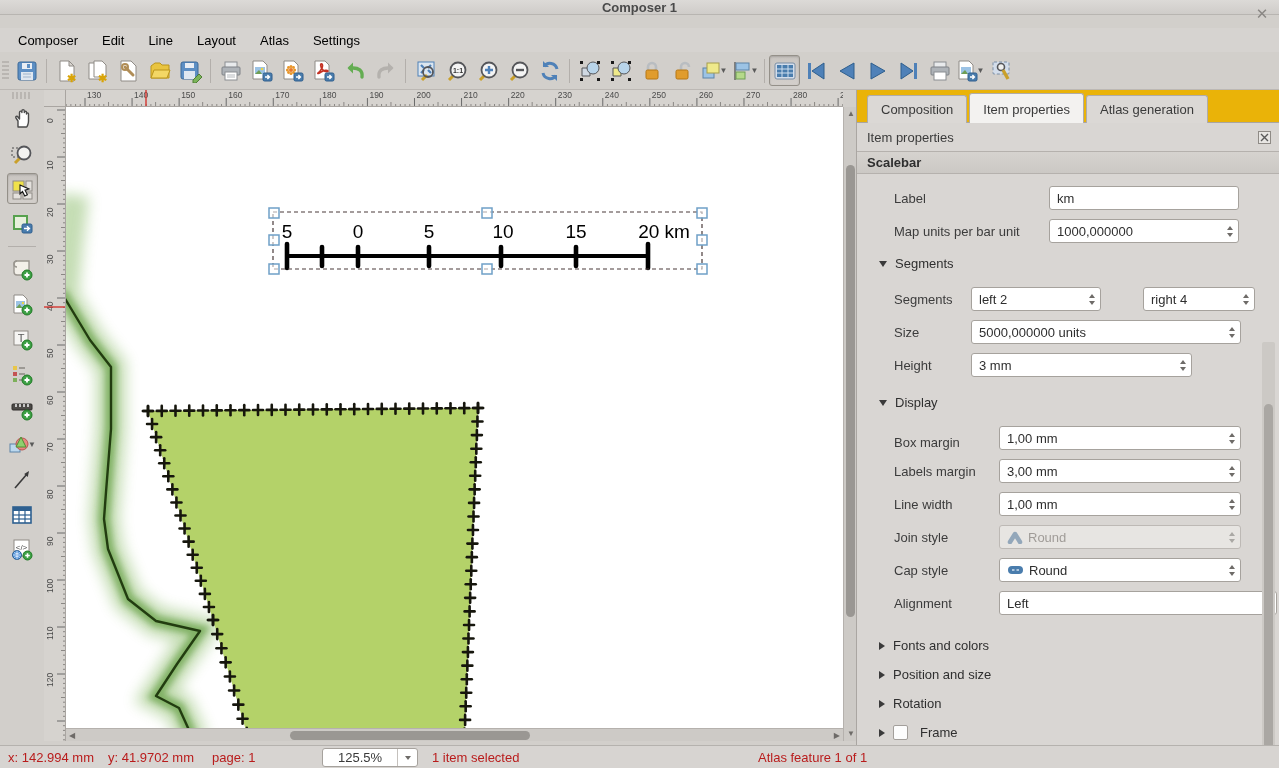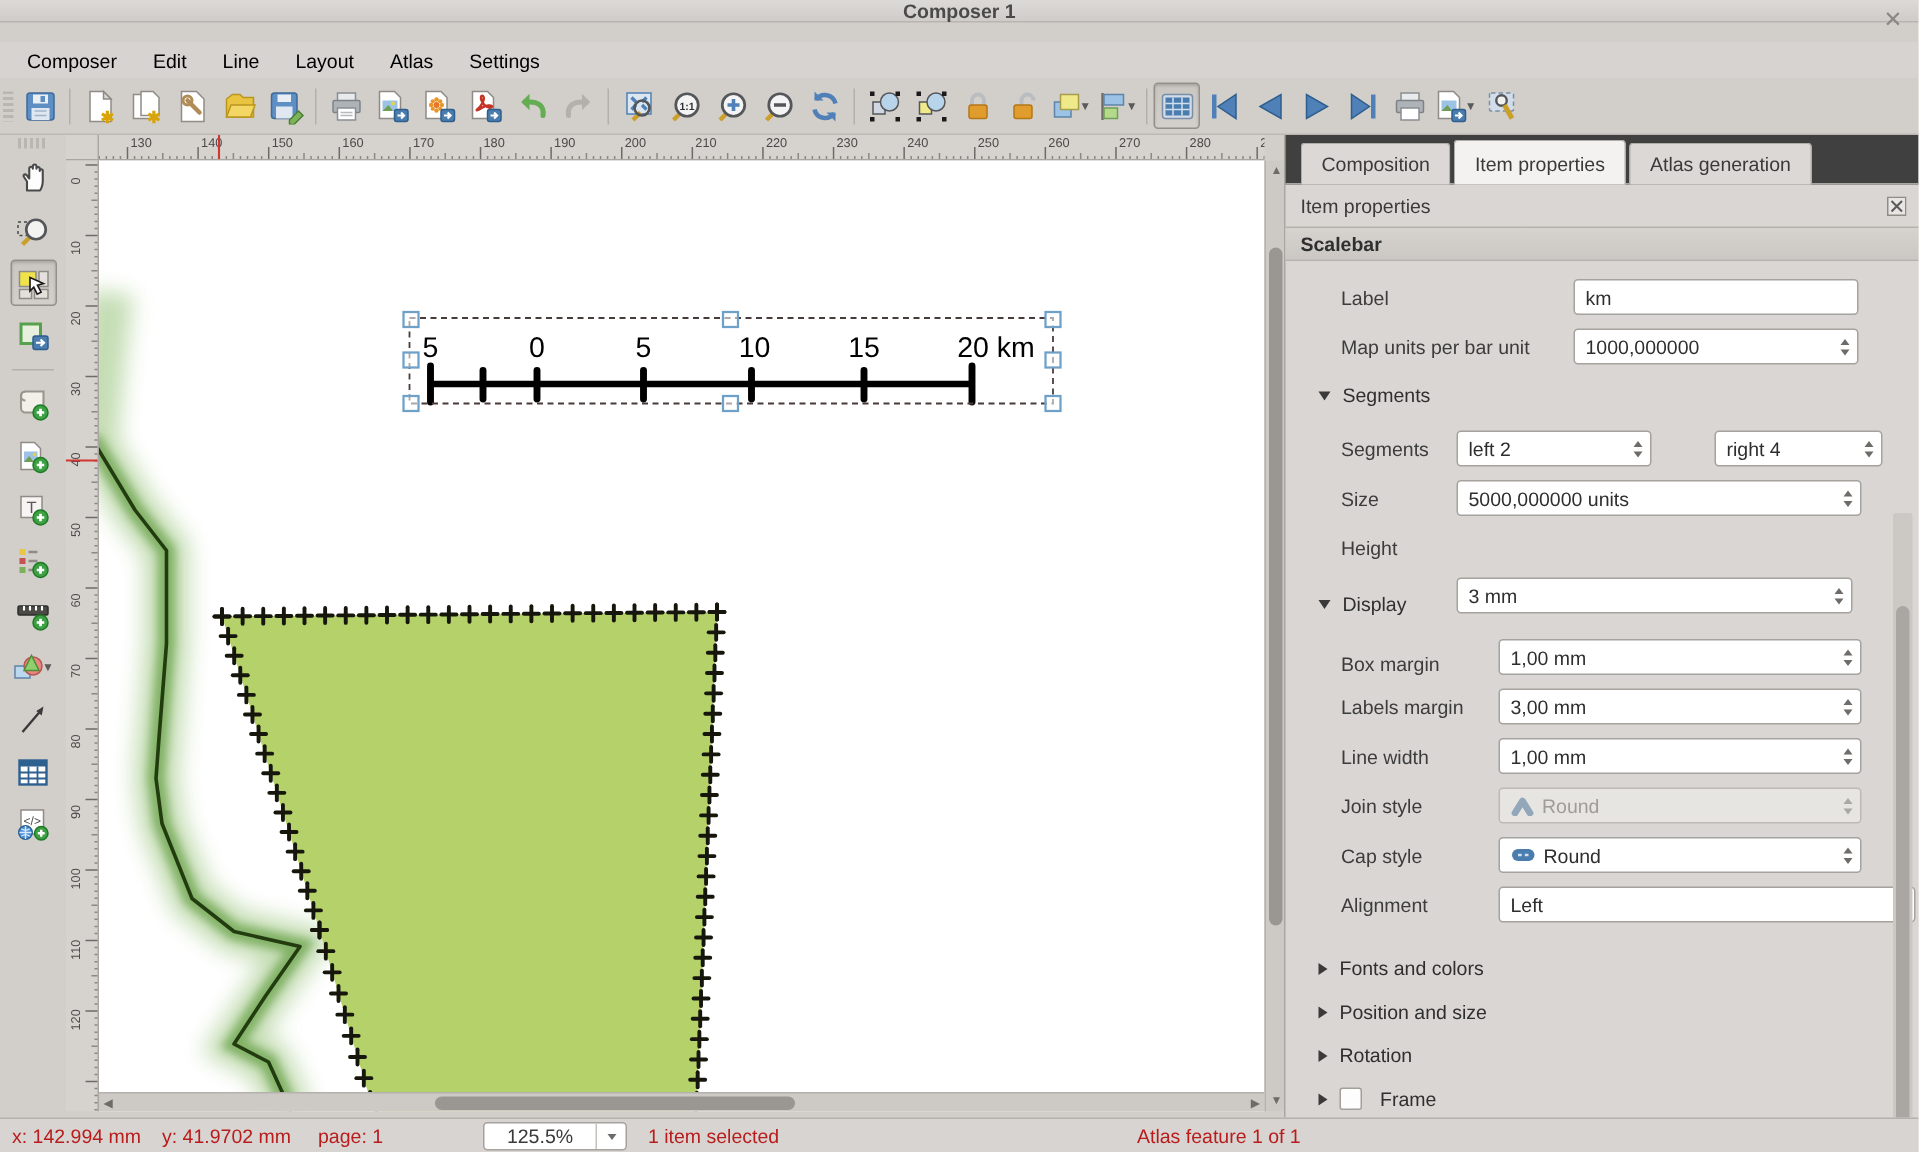--- a/index.html
+++ b/index.html
@@ -54,21 +54,21 @@
   #hscroll .thumb { position:absolute; left:224px; width:240px; height:9px; top:2px; background:#9a9793; border-radius:5px; }
   #vscroll { position:absolute; left:843px; top:107px; width:13px; height:634px; background:#cdcac6; border-left:1px solid #b5b1ad; }
   #vscroll .thumb { position:absolute; top:58px; left:2px; width:9px; height:452px; background:#9a9793; border-radius:5px; }
   .sb-arrow { color:#6e6b68; font-size:8px; line-height:8px; }
   #vscroll .sb-arrow { position:absolute; left:3px; }
   #bottomgap { position:absolute; left:44px; top:741px; width:812px; height:4px; background:#d2cfcb; }
 
   
   #panel { position:absolute; left:856px; top:90px; width:423px; height:655px;
     background:#d9d6d3; border-left:1px solid #aaa6a2; }
-  #ptabs { height:33px; background:#404040; border-bottom:1px solid #a9a5a1; display:flex; align-items:flex-end; padding-left:10px; }
+  #ptabs { height:33px; background:#eab308; border-bottom:1px solid #a9a5a1; display:flex; align-items:flex-end; padding-left:10px; }
   .ptab { padding:6px 13px 6px; margin-right:2px; border:1px solid #b0aca8; border-bottom:none;
     border-radius:3px 3px 0 0; background:#dbd8d5; color:#3a3a3a; position:relative; top:1px; }
   .ptab.active { background:#f3f2f0; padding-top:8px; }
   #ptitle { display:flex; align-items:center; justify-content:space-between; padding:7px 8px 6px 10px; }
   #pgroup { background:linear-gradient(#d6d3cf,#cbc8c4); border-top:1px solid #b5b1ad; border-bottom:1px solid #b5b1ad;
     font-weight:bold; padding:3px 10px; color:#2f2f2f; }
   #pbody { position:relative; height:560px; }
 
   .frow { position:absolute; display:flex; align-items:center; height:24px; }
   .flabel { color:#3c3c3c; }
@@ -1116,21 +1116,21 @@
     <div class="ctrl" style="left:114px; top:146px; width:270px;">
       <span class="val">5000,000000 units</span>
       <span class="spinbtns">
             <span class="up"></span>
             <span class="dn"></span>
           </span>
     </div>
     <div class="frow" style="left:37px; top:179px;">
           <span class="flabel">Height</span>
         </div>
-    <div class="ctrl" style="left:114px; top:179px; width:264px;margin-top:32px;">
+    <div class="ctrl" style="left:114px; top:179px; width:221px;">
       <span class="val">3 mm</span>
       <span class="spinbtns">
             <span class="up"></span>
             <span class="dn"></span>
           </span>
     </div>
 
     <div class="sechead" style="left:22px; top:221px;">
       <span class="tri-d"></span>
       <span>Display</span>

